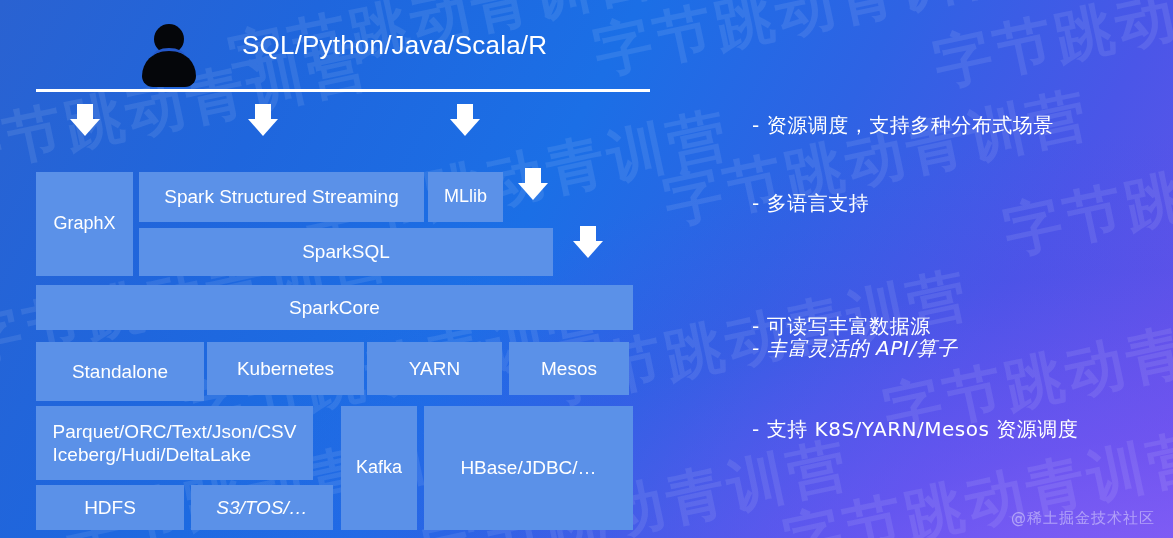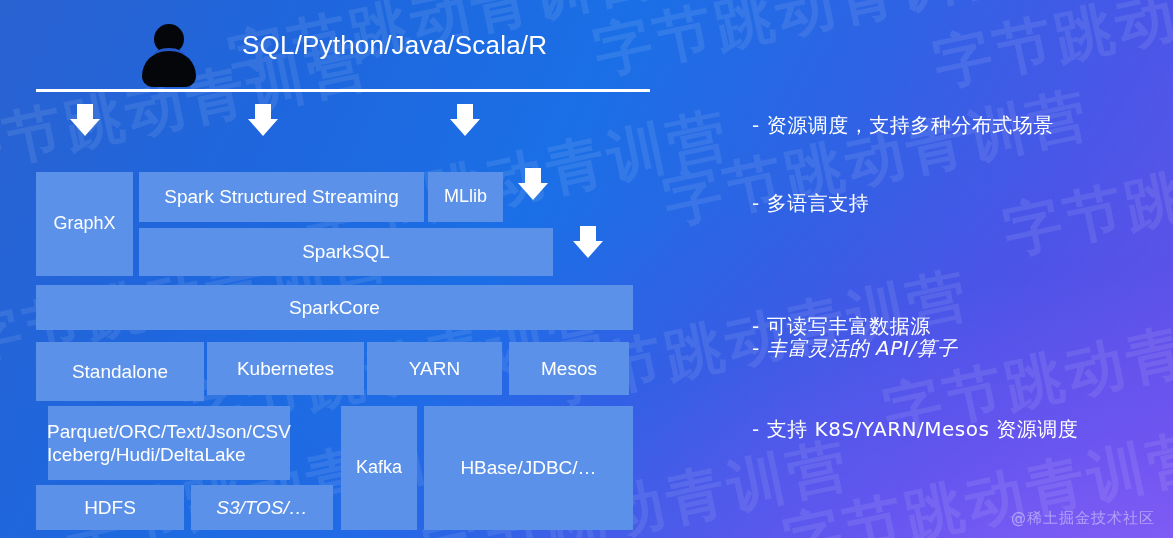--- a/index.html
+++ b/index.html
@@ -227,21 +227,21 @@
         </div>
         <div class="blk" style="left: 207px; top: 333px; width: 157px; height: 53px; background: rgb(91, 145, 232);">
           <span>Kubernetes</span>
         </div>
         <div class="blk" style="left: 367px; top: 333px; width: 135px; height: 53px; background: rgb(91, 145, 232);">
           <span>YARN</span>
         </div>
         <div class="blk" style="left: 509px; top: 333px; width: 120px; height: 53px; background: rgb(91, 145, 232);">
           <span>Mesos</span>
         </div>
-        <div class="blk" style="left: 48px; top: 397px; width: 242px; height: 74px; background: rgb(91, 145, 232);">
+        <div class="blk" style="left: 36px; top: 397px; width: 277px; height: 74px; background: rgb(91, 145, 232);">
           <div>Parquet/ORC/Text/Json/CSV<br>Iceberg/Hudi/DeltaLake</div>
         </div>
         <div class="blk" style="left: 36px; top: 476px; width: 148px; height: 45px; background: rgb(91, 145, 232);">
           <span>HDFS</span>
         </div>
         <div class="blk" style="left: 191px; top: 476px; width: 142px; height: 45px; background: rgb(91, 145, 232); font-style: italic;">
           <span>S3/TOS/…</span>
         </div>
         <div class="blk small" style="left: 341px; top: 397px; width: 76px; height: 124px; background: rgb(91, 145, 232);">
           <span>Kafka</span>

